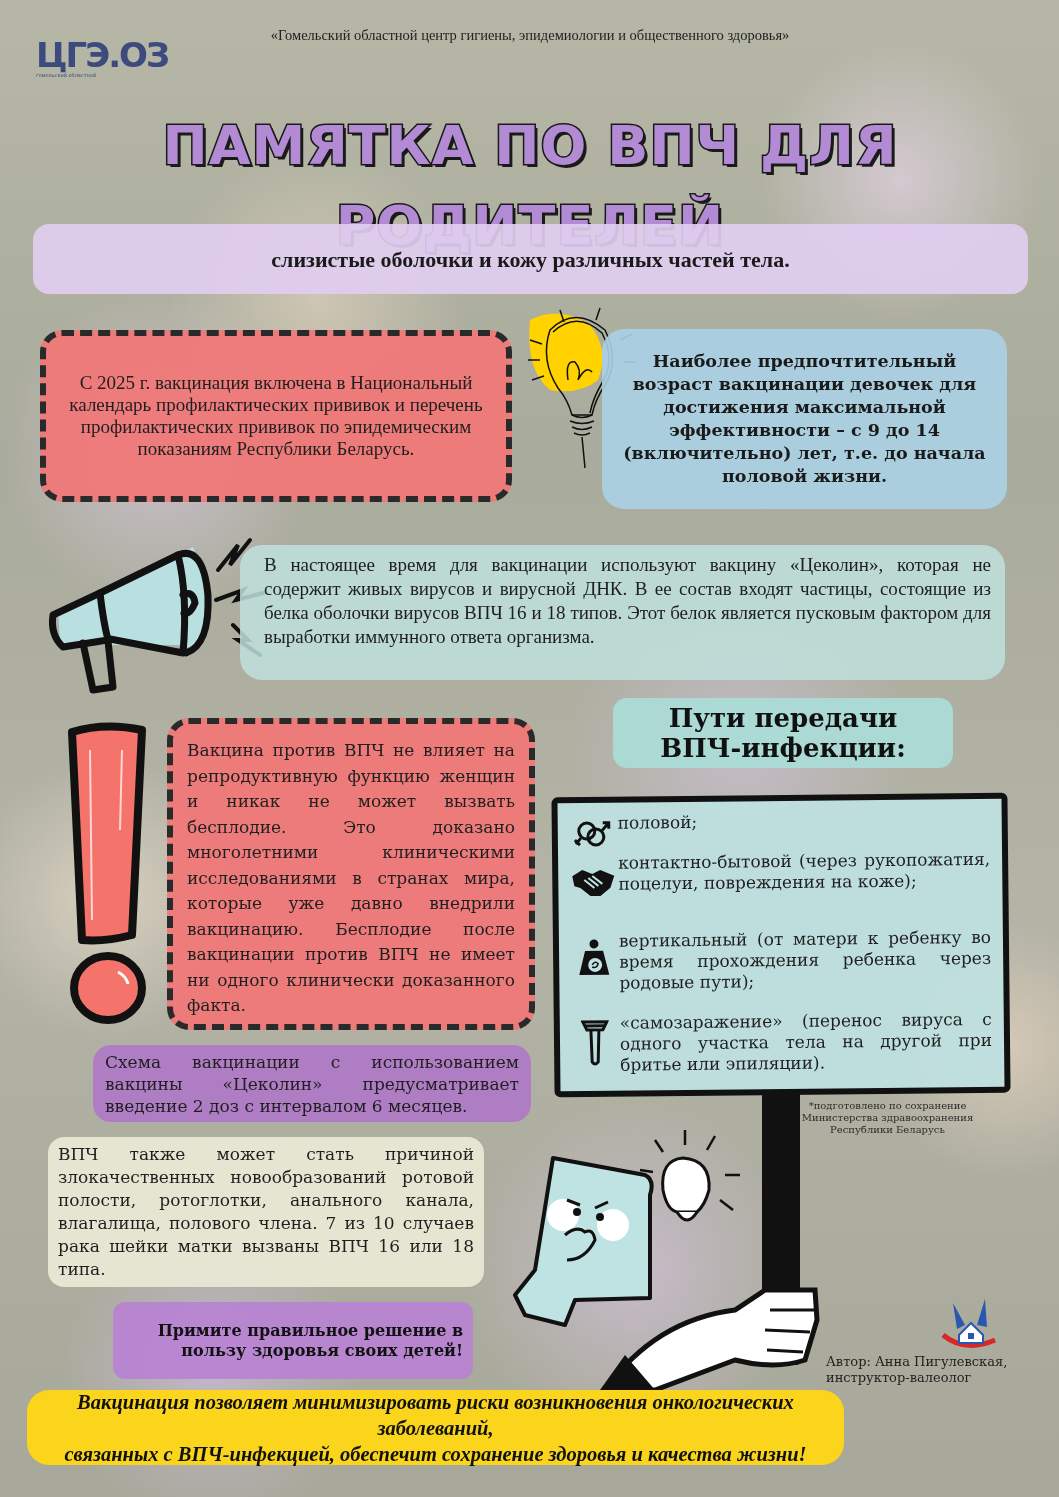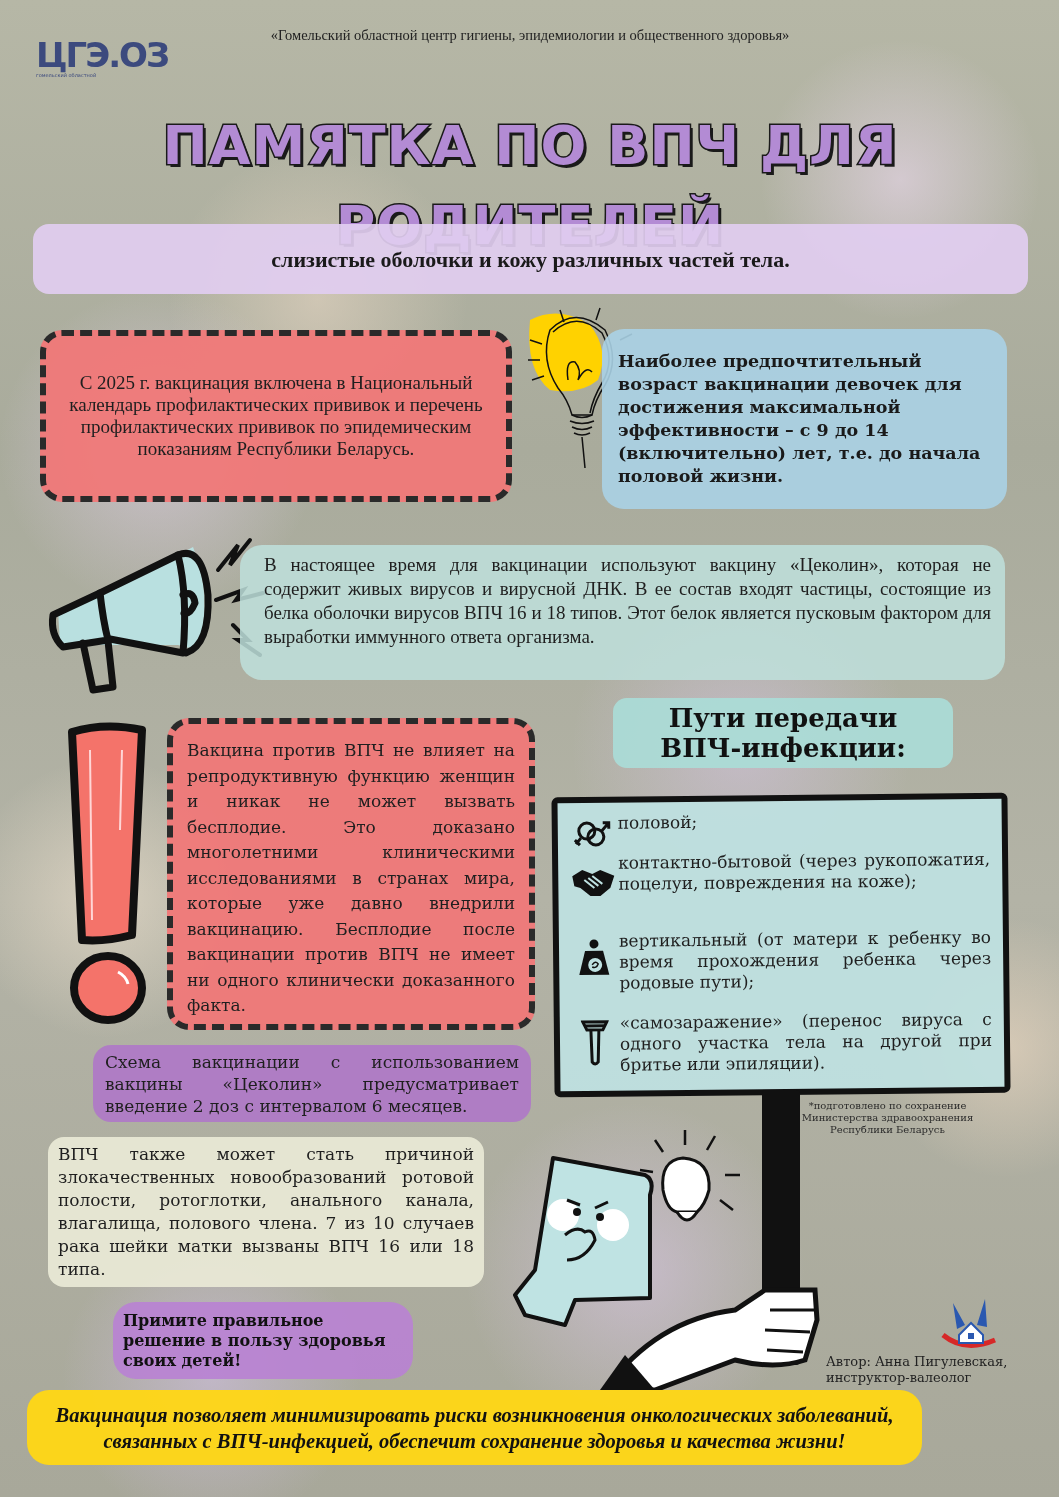--- a/index.html
+++ b/index.html
@@ -35,21 +35,21 @@
     font-family: "Liberation Serif", serif; font-weight: bold; font-size: 22px; line-height: 29px; color: #1a1a1a;
     display: flex; align-items: center; justify-content: center; padding: 0 20px; box-sizing: border-box; }
 
   .box-red { background: rgba(240,120,120,0.95); border: 6px dashed #2a2a2a; border-radius: 22px; box-sizing: border-box; }
   .calendar { left: 40px; top: 330px; width: 472px; height: 172px; text-align: center;
     font-family: "Liberation Serif", serif; font-size: 19px; line-height: 22px; color: #1f1f1f;
     display: flex; align-items: center; justify-content: center; padding: 6px 16px; }
 
   .bulb { left: 520px; top: 300px; width: 120px; height: 170px; }
   .age { left: 602px; top: 329px; width: 405px; height: 180px; border-radius: 22px;
-    background: rgba(170,210,230,0.9); text-align: left;
+    background: rgba(170,210,230,0.9); text-align: center;
     font-family: "DejaVu Serif", serif; font-weight: bold; font-size: 17.5px; line-height: 23px; color: #1a1a1a;
     display: flex; align-items: center; justify-content: center; padding: 6px 16px; box-sizing: border-box; }
 
   .megaphone { left: 38px; top: 535px; width: 240px; height: 170px; }
   .vaccine { left: 240px; top: 545px; width: 765px; height: 135px; border-radius: 22px;
     background: rgba(190,225,220,0.85); box-sizing: border-box; padding: 8px 14px 8px 24px;
     font-family: "Liberation Serif", serif; font-size: 19px; line-height: 24px; color: #1f1f1f; text-align: justify; }
 
   .excl { left: 60px; top: 720px; width: 95px; height: 305px; }
   .fertility { left: 167px; top: 718px; width: 368px; height: 312px;
@@ -76,32 +76,32 @@
   .schema { left: 93px; top: 1045px; width: 438px; height: 77px; border-radius: 18px;
     background: rgba(175,120,200,0.9); box-sizing: border-box; padding: 6px 12px;
     font-family: "DejaVu Serif", serif; font-size: 17px; line-height: 22px; color: #1f1f1f; text-align: justify; }
   .schema span { display: block; }
 
   .cancer { left: 48px; top: 1137px; width: 436px; height: 150px; border-radius: 16px;
     background: rgba(235,235,215,0.9); box-sizing: border-box; padding: 6px 10px;
     font-family: "DejaVu Serif", serif; font-size: 17px; line-height: 23px; color: #1f1f1f; text-align: justify; }
   .cancer span { display: block; }
 
-  .decide { left: 113px; top: 1302px; width: 300px; height: 77px; border-radius: 23px;
-    background: rgba(185,130,210,0.92); text-align: left;
+  .decide { left: 113px; top: 1302px; width: 360px; height: 77px; border-radius: 12px;
+    background: rgba(185,130,210,0.92); text-align: right;
     font-family: "DejaVu Serif", serif; font-weight: bold; font-size: 16px; line-height: 20px; color: #111;
     display: flex; align-items: center; justify-content: center; box-sizing: border-box; padding: 4px 10px; }
 
   .character { left: 505px; top: 1120px; width: 320px; height: 270px; }
 
   .ministry-logo { left: 935px; top: 1295px; width: 80px; height: 60px; }
   .author { left: 826px; top: 1354px; width: 230px;
     font-family: "DejaVu Serif", serif; font-size: 13px; line-height: 16px; color: #222; }
 
-  .footer { left: 27px; top: 1390px; width: 895px; height: 75px; border-radius: 22px;
+  .footer { left: 27px; top: 1390px; width: 817px; height: 75px; border-radius: 22px;
     background: rgba(255,215,20,0.95); text-align: center;
     font-family: "Liberation Serif", serif; font-style: italic; font-weight: bold; font-size: 20.5px; line-height: 26px; color: #111;
     display: flex; align-items: center; justify-content: center; box-sizing: border-box; padding: 0 26px; }
 </style>
 </head>
 <body>
 
 <div class="abs logo">
   <div class="logo-text">ЦГЭ.ОЗ</div>
   <div class="logo-sub">гомельский областной</div>

